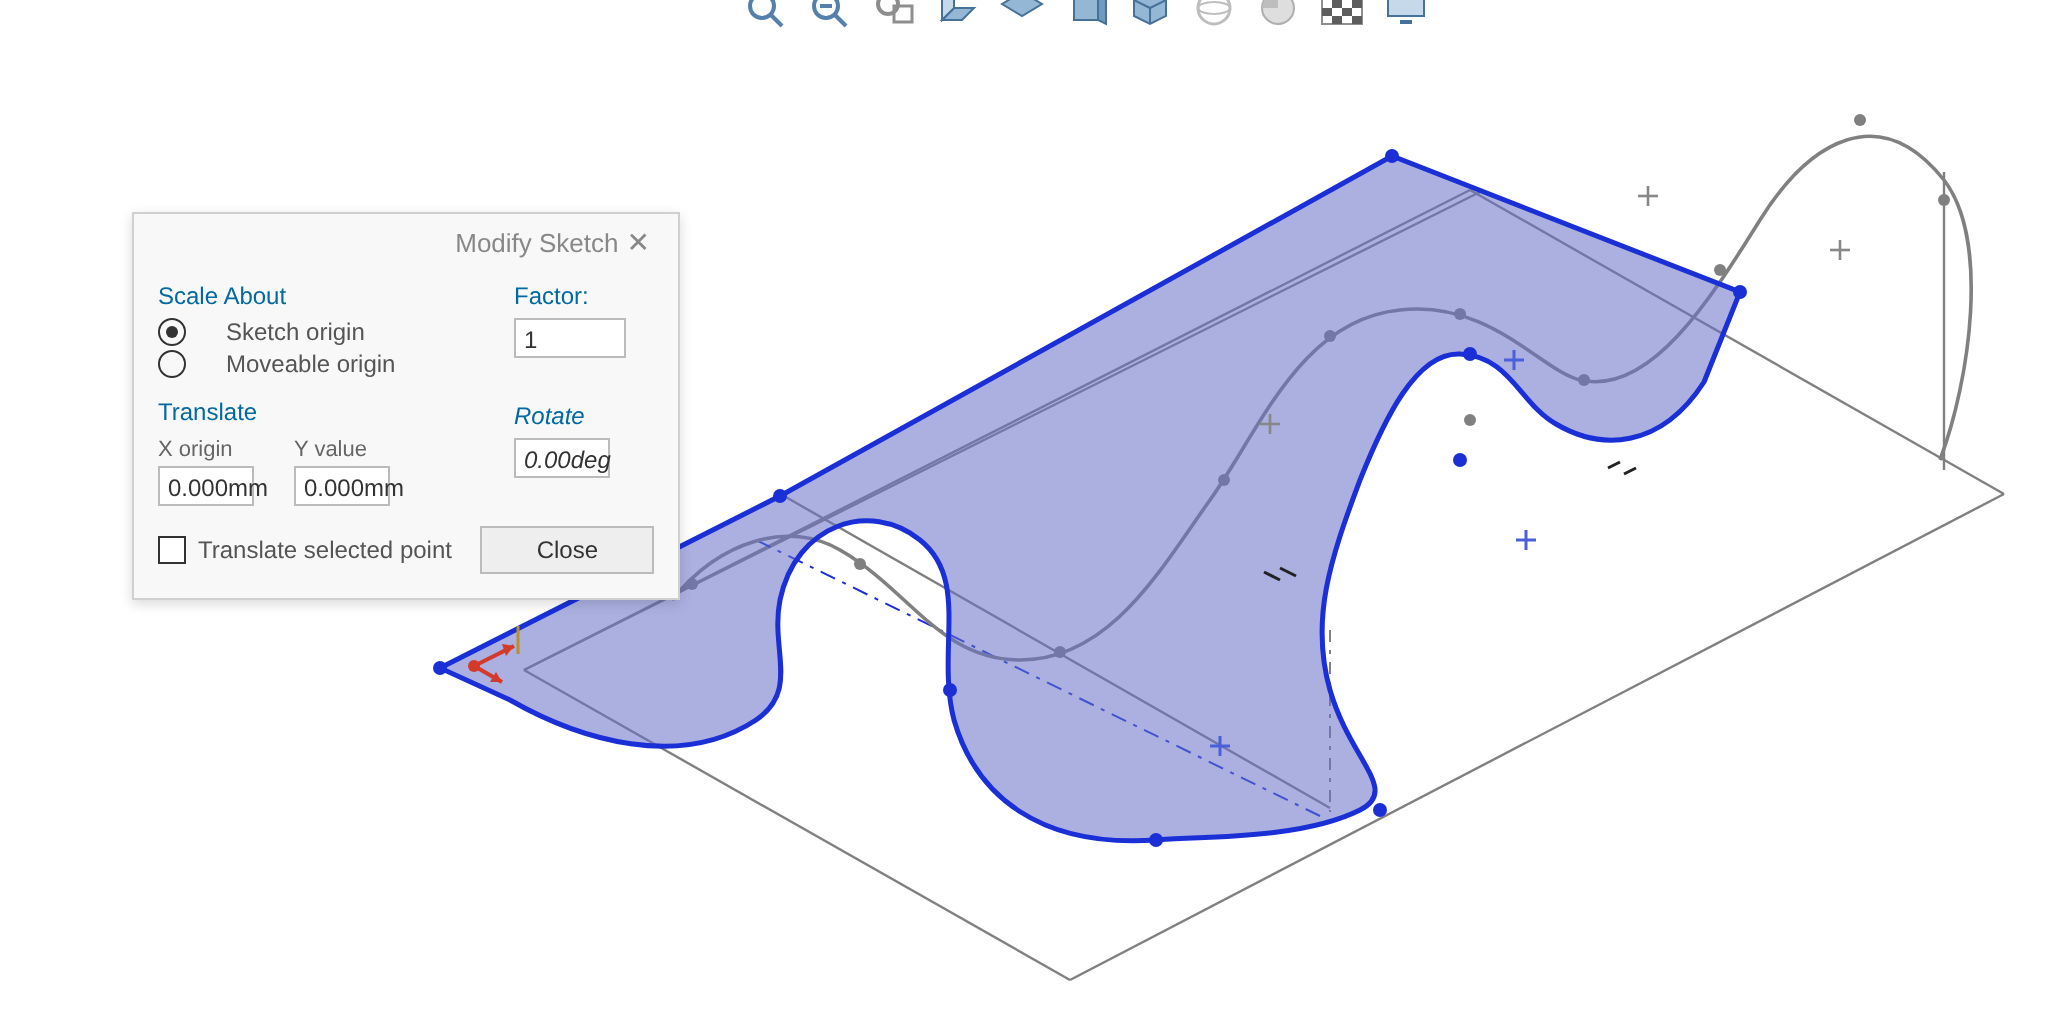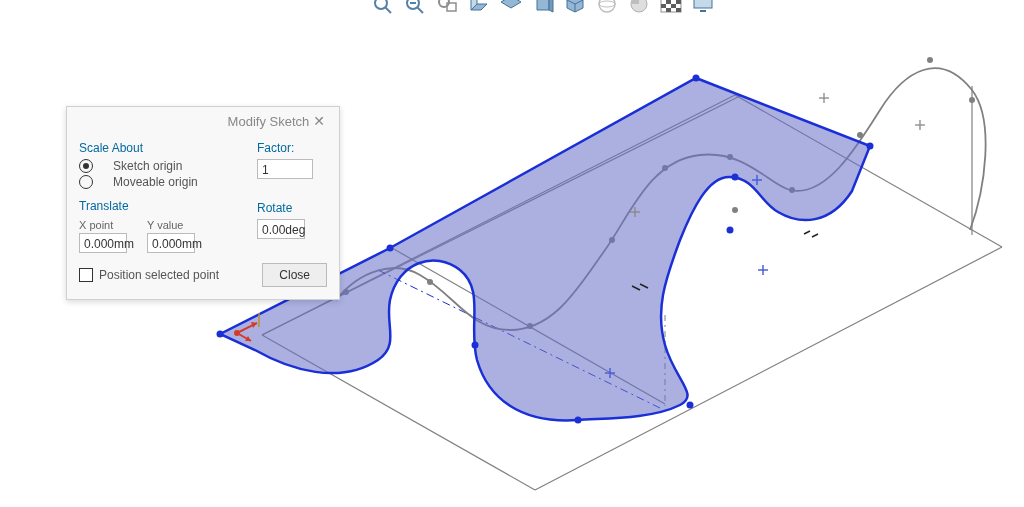--- a/index.html
+++ b/index.html
@@ -118,37 +118,38 @@
     margin-top: 6px;
   }
   .xy-col .sub {
     font-size: 11px;
     color: #666;
     margin-bottom: 2px;
   }
   .rotate-col {
     margin-left: auto;
     width: 70px;
+    font-style: italic;
   }
   .check-row {
     display: flex;
     align-items: center;
     gap: 6px;
     margin-top: 12px;
   }
   .checkbox {
     width: 12px;
     height: 12px;
     border: 1.5px solid #333;
     background: #fff;
   }
   .btn {
     border: 1px solid #bbb;
     background: #eee;
-    padding: 4px 16px;
+    padding: 4px 27px;
     cursor: pointer;
     color: #333;
   }
   .bottom-row {
     display: flex;
     align-items: center;
     justify-content: space-between;
     margin-top: 10px;
   }
   svg { display: block; }
@@ -374,34 +375,34 @@
       </div>
       <div class="factor-col">
         <div class="grp-label">Factor:</div>
         <div class="textbox tb-w56">1</div>
       </div>
     </div>
 
     <div class="grp-label" style="margin-top:4px">Translate</div>
     <div class="translate-row">
       <div class="xy-col">
-        <div class="sub">X point</div>
+        <div class="sub">X origin</div>
         <div class="textbox tb-w60">0.000mm</div>
       </div>
       <div class="xy-col">
         <div class="sub">Y value</div>
         <div class="textbox tb-w60">0.000mm</div>
       </div>
       <div class="rotate-col">
         <div class="grp-label" style="margin-top:-18px">Rotate</div>
         <div class="textbox tb-w60">0.00deg</div>
       </div>
     </div>
 
     <div class="bottom-row">
       <div class="check-row" style="margin-top:0">
         <span class="checkbox"></span>
-        <span>Position selected point</span>
+        <span>Translate selected point</span>
       </div>
       <div class="btn">Close</div>
     </div>
   </div>
 </div>
 
 </body></html>

